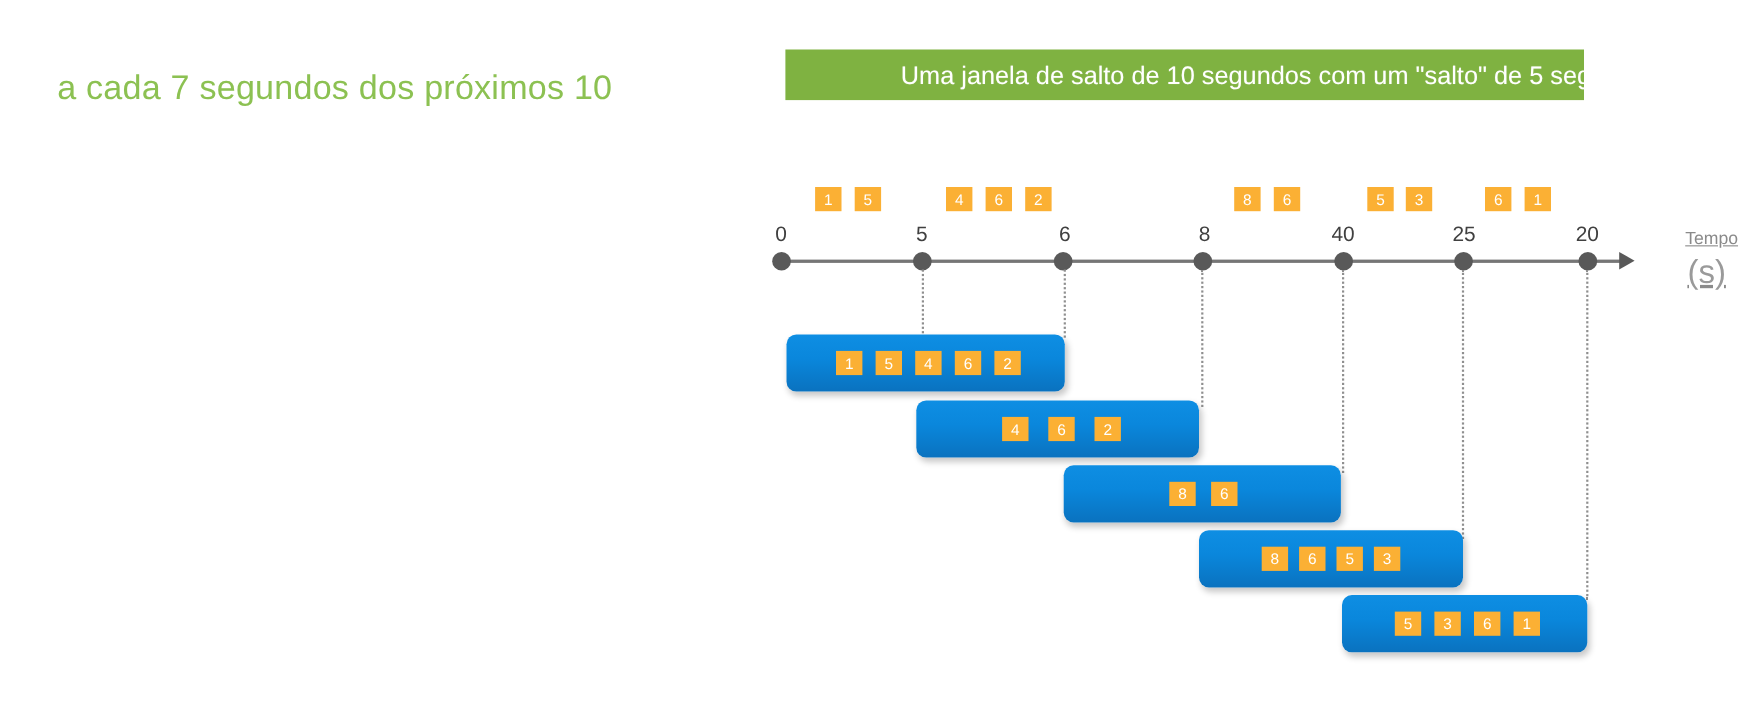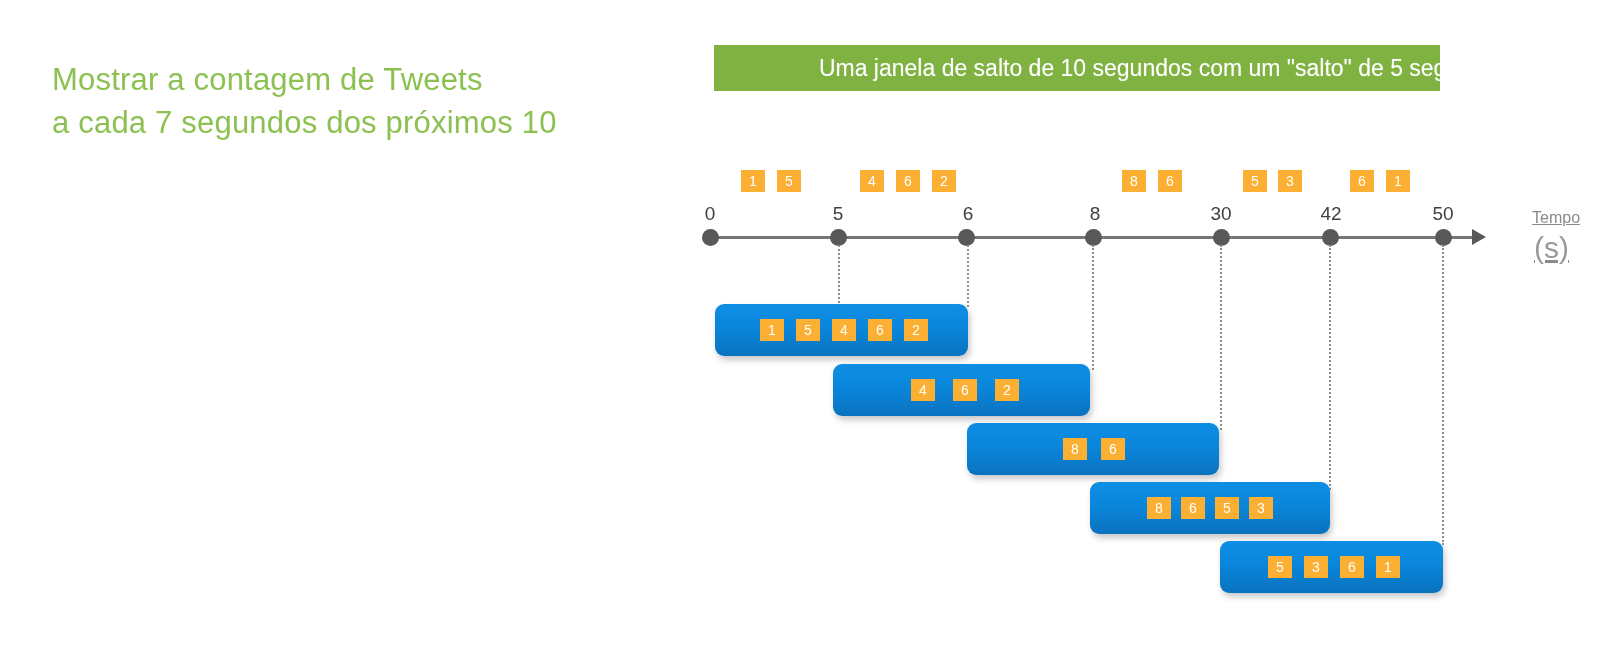--- a/index.html
+++ b/index.html
@@ -140,21 +140,20 @@
   .window-bar .badge {
     top: 15px;
   }
 </style>
 </head>
 <body>
 
 <div id="slide">
 
   <div id="title-block">
-    <span class="line">Mostrar a contagem de Tweets</span>
     <span class="line">a cada 7 segundos dos próximos 10</span>
   </div>
 
   <div id="banner"></div>
   <div id="banner-text">Uma janela de salto de 10 segundos com um "salto" de 5 segundos</div>
 
   <div id="timeline-area">
     <div class="axis-line"></div>
     <div class="axis-arrow"></div>
 
@@ -163,23 +162,23 @@
     <div class="tick-dot" style="left:966px"></div>
     <div class="tick-dot" style="left:1093px"></div>
     <div class="tick-dot" style="left:1221px"></div>
     <div class="tick-dot" style="left:1330px"></div>
     <div class="tick-dot" style="left:1443px"></div>
 
     <div class="tick-label" style="left:710px">0</div>
     <div class="tick-label" style="left:838px">5</div>
     <div class="tick-label" style="left:968px">6</div>
     <div class="tick-label" style="left:1095px">8</div>
-    <div class="tick-label" style="left:1221px">30</div>
-    <div class="tick-label" style="left:1331px">42</div>
-    <div class="tick-label" style="left:1443px">50</div>
+    <div class="tick-label" style="left:1221px">40</div>
+    <div class="tick-label" style="left:1331px">25</div>
+    <div class="tick-label" style="left:1443px">20</div>
 
     <div class="drop-line" style="left:838px;  height:62px"></div>
     <div class="drop-line" style="left:967px;  height:62px"></div>
     <div class="drop-line" style="left:1092px; height:125px"></div>
     <div class="drop-line" style="left:1220px; height:185px"></div>
     <div class="drop-line" style="left:1329px; height:245px"></div>
     <div class="drop-line" style="left:1442px; height:300px"></div>
 
     <div id="axis-caption">
       <span>Tempo</span>

